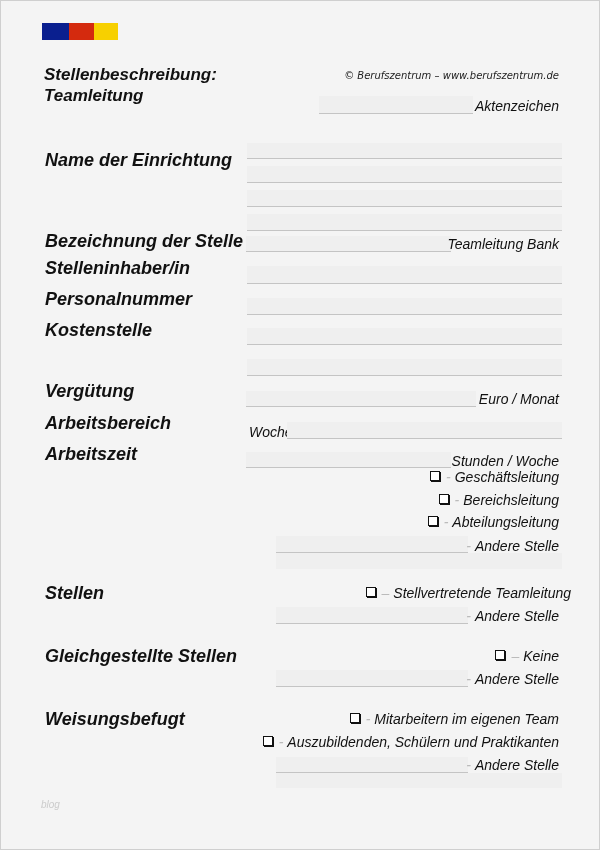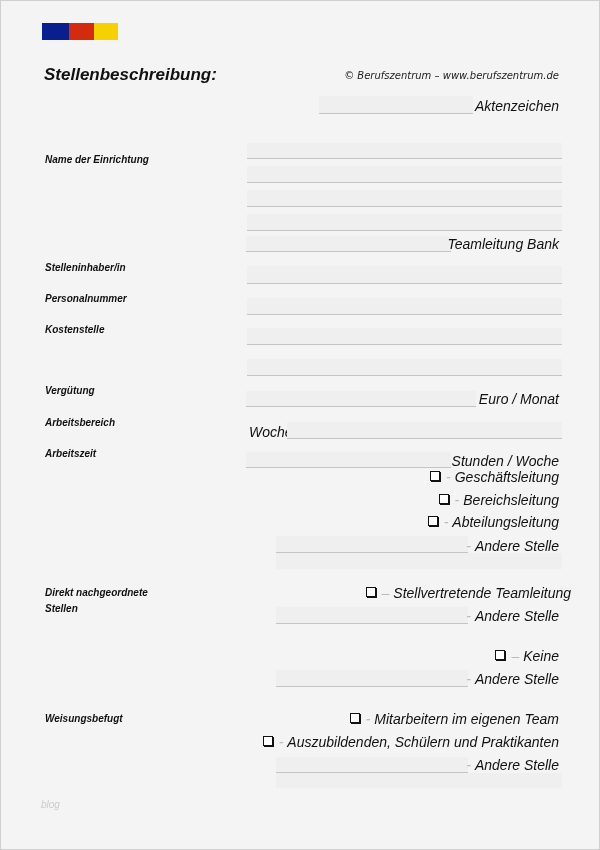--- a/index.html
+++ b/index.html
@@ -2,51 +2,53 @@
 <html><head>
 <meta charset="utf-8">
 <style>
   html, body { margin:0; padding:0; }
   body { width:600px; height:850px; background:#f4f4f4; font-family:"Liberation Sans", sans-serif; color:#111; position:relative; overflow:hidden; }
   .page { position:absolute; left:0; top:0; width:598px; height:848px; border:1px solid #cfcfcf; background:#f4f4f4;font-style:italic; }
   .abs { position:absolute; }
   .flag { position:absolute; top:22px; height:17px; }
   .title { position:absolute; left:43px; top:63px; font-size:17px; font-weight:bold; line-height:21px; }
   .copy { position:absolute; right:40px; top:69px; font-size:10px; font-family:"DejaVu Sans", sans-serif; color:#222; }
-  .label { position:absolute; left:44px; font-size:10px; font-weight:bold; line-height:16px; }
+  .label { position:absolute; left:44px; font-size:18px; font-weight:bold; line-height:16px; }
   .field { position:absolute; background:#efefef; border-bottom:1px solid #c4c4c4; }
   .txt { position:absolute; font-size:14px; line-height:16px; white-space:nowrap; }
   .rt { text-align:right; }
   .cb { display:inline-block; width:8px; height:8px; border:1.5px solid #111; box-shadow:1px 1px 0 #111; margin-right:6px; vertical-align:1px; background:#fff; }
   .dash { color:#bbb; margin-right:4px; }
   .blog { position:absolute; left:40px; top:798px; font-size:10px; color:#ccc; }
 </style>
 </head>
 <body>
 
 <div class="page">
 
   <div class="flag" style="left:41px;width:27px;background:#0a1f8f"></div>
   <div class="flag" style="left:68px;width:25px;background:#d42a0e"></div>
   <div class="flag" style="left:93px;width:24px;background:#f7d000"></div>
 
   <div class="title">
     <div>Stellenbeschreibung:</div>
+    <div>Teamleitung</div>
   </div>
   <div class="copy">© Berufszentrum – www.berufszentrum.de</div>
 
   <div class="field" style="left:318px;top:95px;width:154px;height:17px"></div>
   <div class="txt rt" style="right:40px;top:97px">Aktenzeichen</div>
 
   <div class="label" style="top:151px">Name der Einrichtung</div>
   <div class="field" style="left:246px;top:142px;width:315px;height:15px"></div>
   <div class="field" style="left:246px;top:165px;width:315px;height:16px"></div>
   <div class="field" style="left:246px;top:189px;width:315px;height:16px"></div>
   <div class="field" style="left:246px;top:213px;width:315px;height:16px"></div>
 
+  <div class="label" style="top:232px">Bezeichnung der Stelle</div>
   <div class="field" style="left:245px;top:235px;width:205px;height:15px"></div>
   <div class="txt rt" style="right:40px;top:235px">Teamleitung Bank</div>
 
   <div class="label" style="top:259px">Stelleninhaber/in</div>
   <div class="field" style="left:246px;top:265px;width:315px;height:17px"></div>
 
   <div class="label" style="top:290px">Personalnummer</div>
   <div class="field" style="left:246px;top:297px;width:315px;height:16px"></div>
 
   <div class="label" style="top:321px">Kostenstelle</div>
@@ -73,29 +75,29 @@
     <span class="cb"></span><span class="dash">-</span><span>Bereichsleitung</span>
   </div>
   <div class="txt rt" style="right:40px;top:513px">
     <span class="cb"></span><span class="dash">-</span><span>Abteilungsleitung</span>
   </div>
   <div class="field" style="left:275px;top:535px;width:192px;height:16px"></div>
   <div class="abs" style="left:275px;top:552px;width:286px;height:16px;background:#efefef"></div>
   <div class="txt rt" style="right:40px;top:537px"><span class="dash">-</span><span>Andere Stelle</span></div>
 
   <div class="label" style="top:584px">
-    <div>Direkt nachgeordnete</div>
     <div>Stellen</div>
   </div>
   <div class="txt rt" style="right:28px;top:584px">
     <span class="cb"></span><span class="dash">–</span><span>Stellvertretende Teamleitung</span>
   </div>
   <div class="field" style="left:275px;top:606px;width:192px;height:16px"></div>
   <div class="txt rt" style="right:40px;top:607px"><span class="dash">-</span><span>Andere Stelle</span></div>
 
+  <div class="label" style="top:647px">Gleichgestellte Stellen</div>
   <div class="txt rt" style="right:40px;top:647px">
     <span class="cb"></span><span class="dash">–</span><span>Keine</span>
   </div>
   <div class="field" style="left:275px;top:669px;width:192px;height:16px"></div>
   <div class="txt rt" style="right:40px;top:670px"><span class="dash">-</span><span>Andere Stelle</span></div>
 
   <div class="label" style="top:710px">Weisungsbefugt</div>
   <div class="txt rt" style="right:40px;top:710px">
     <span class="cb"></span><span class="dash">-</span><span>Mitarbeitern im eigenen Team</span>
   </div>

